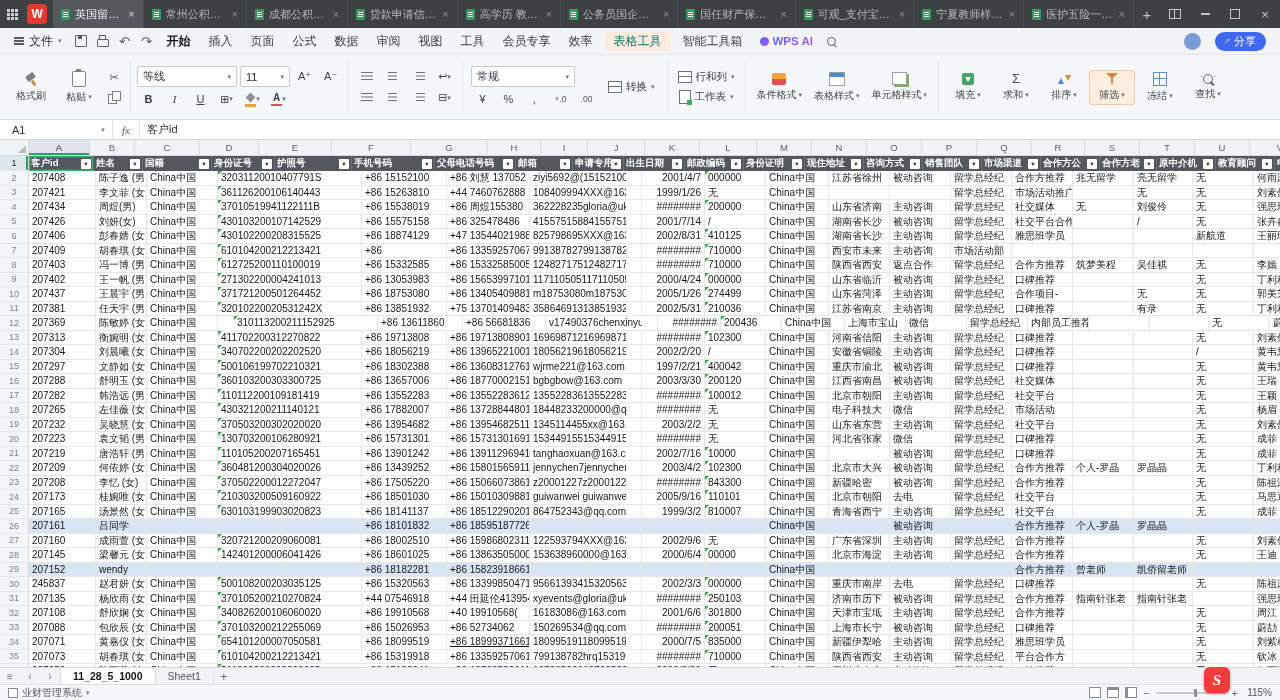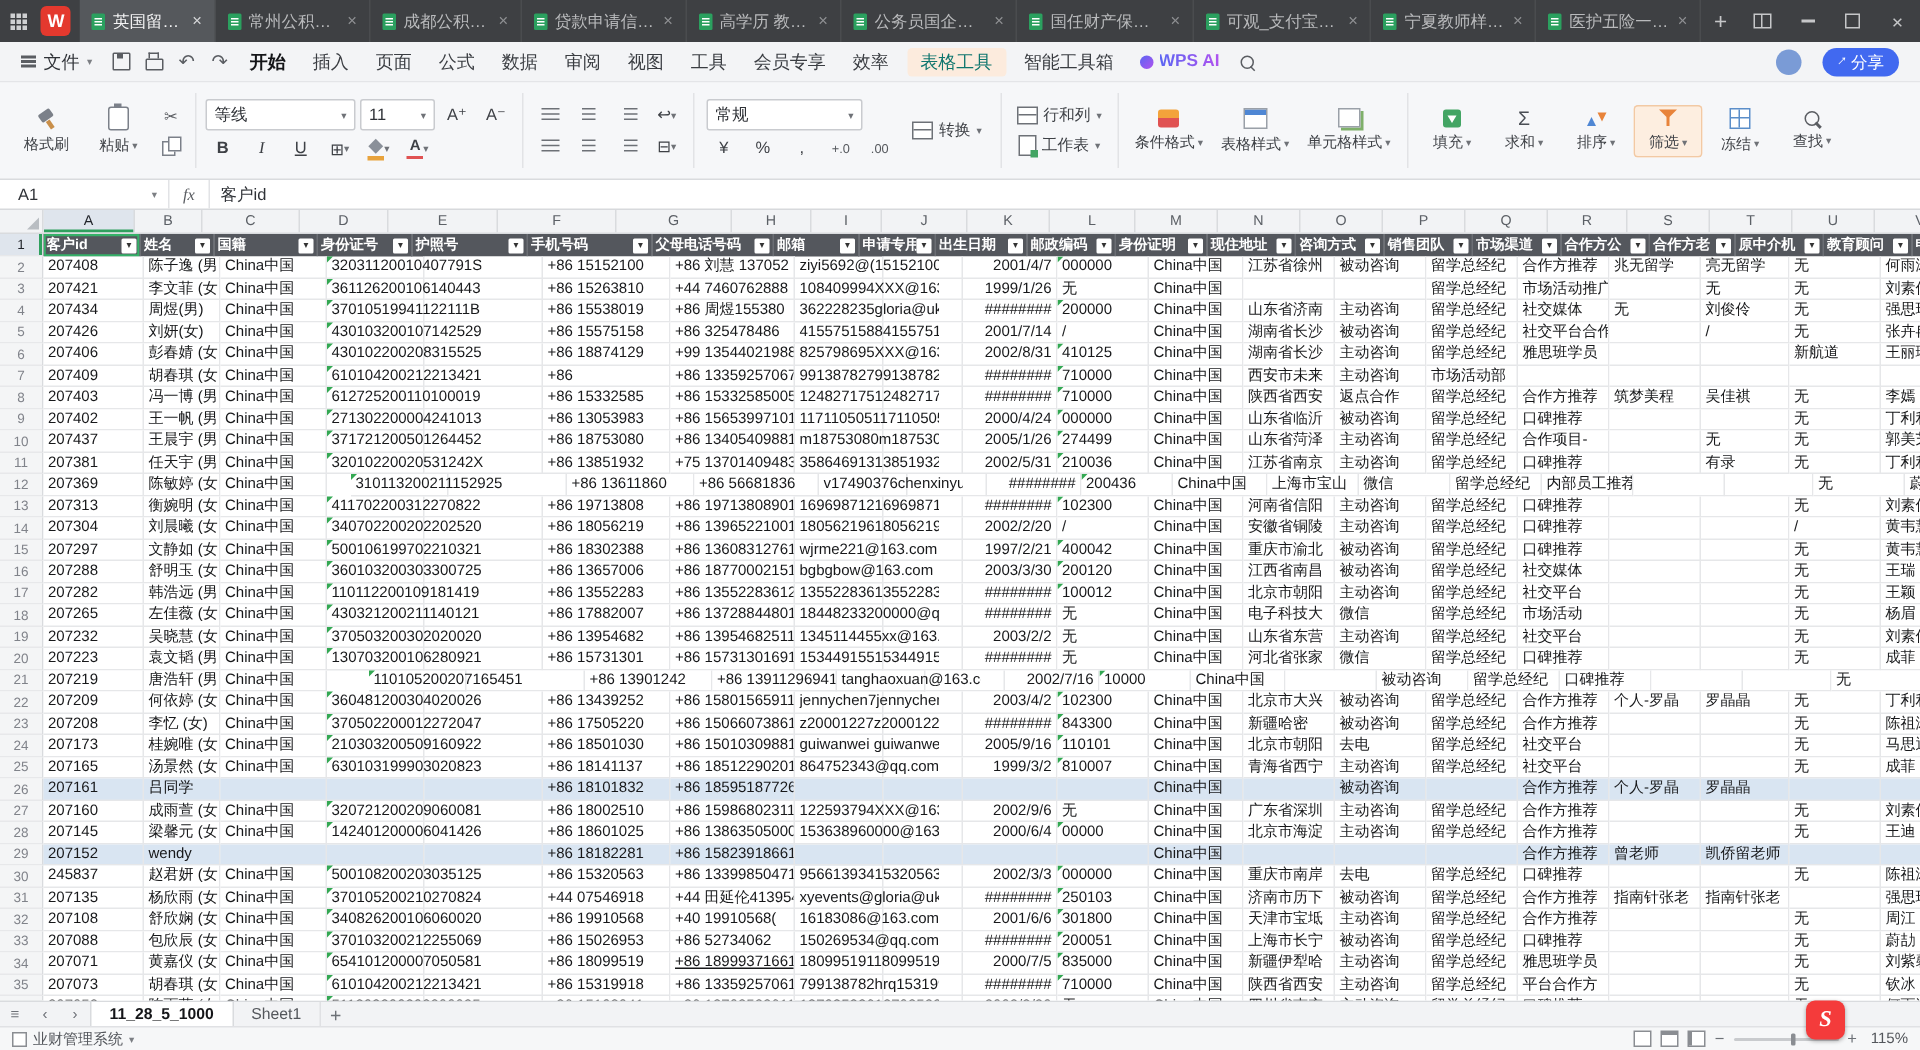--- a/index.html
+++ b/index.html
@@ -706,21 +706,21 @@
           <div class="cell" style="width: 54px;">张卉冉</div>
         </div>
         <div class="grow">
           <div class="rownum">6</div>
           <div class="cell" style="width: 60px;">207406</div>
           <div class="cell" style="width: 44px;">彭春婧 (女</div>
           <div class="cell" style="width: 64px;">China中国</div>
           <div class="cell ovf tri" style="width: 58px;"><span class="dspan">430102200208315525</span></div>
           <div class="cell" style="width: 72px;"></div>
           <div class="cell" style="width: 78px;">+86 18874129</div>
-          <div class="cell" style="width: 76px;">+99 13544021988</div>
+          <div class="cell" style="width: 76px;">+47 13544021988</div>
           <div class="cell ovf" style="width: 52px;"><span class="hspan">825798695XXX@163.(</span></div>
           <div class="cell" style="width: 46px;"></div>
           <div class="cell ar" style="width: 56px;">2002/8/31</div>
           <div class="cell tri" style="width: 54px;">410125</div>
           <div class="cell" style="width: 56px;">China中国</div>
           <div class="cell" style="width: 54px;">湖南省长沙</div>
           <div class="cell" style="width: 54px;">主动咨询</div>
           <div class="cell" style="width: 54px;">留学总经纪</div>
           <div class="cell" style="width: 54px;">雅思班学员</div>
           <div class="cell" style="width: 54px;"></div>
@@ -1048,21 +1048,21 @@
           <div class="cell" style="width: 54px;"></div>
           <div class="cell" style="width: 52px;"></div>
           <div class="cell" style="width: 54px;">无</div>
           <div class="cell" style="width: 54px;">成菲</div>
         </div>
         <div class="grow">
           <div class="rownum">21</div>
           <div class="cell" style="width: 60px;">207219</div>
           <div class="cell" style="width: 44px;">唐浩轩 (男</div>
           <div class="cell" style="width: 64px;">China中国</div>
-          <div class="cell ovf tri" style="width: 58px; margin-left: 28px;"><span class="dspan">110105200207165451</span></div>
+          <div class="cell ovf tri" style="width: 58px;"><span class="dspan">110105200207165451</span></div>
           <div class="cell" style="width: 72px;"></div>
           <div class="cell" style="width: 78px;">+86 13901242</div>
           <div class="cell" style="width: 76px;">+86 13911296941</div>
           <div class="cell ovf" style="width: 52px;"><span class="hspan">tanghaoxuan@163.co</span></div>
           <div class="cell" style="width: 46px;"></div>
           <div class="cell ar" style="width: 56px;">2002/7/16</div>
           <div class="cell tri" style="width: 54px;">10000</div>
           <div class="cell" style="width: 56px;">China中国</div>
           <div class="cell" style="width: 54px;"></div>
           <div class="cell" style="width: 54px;">被动咨询</div>

